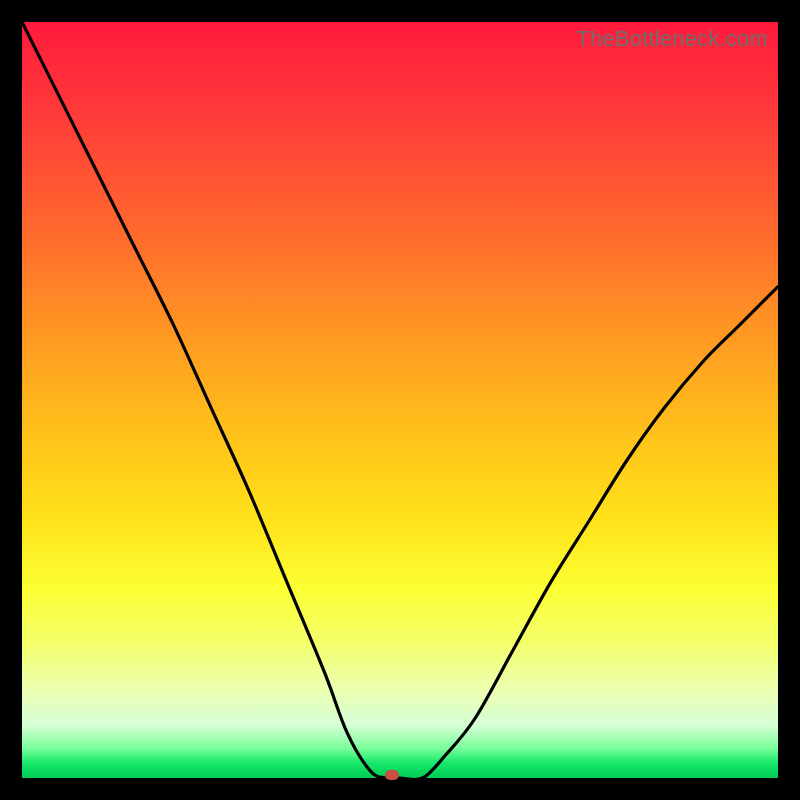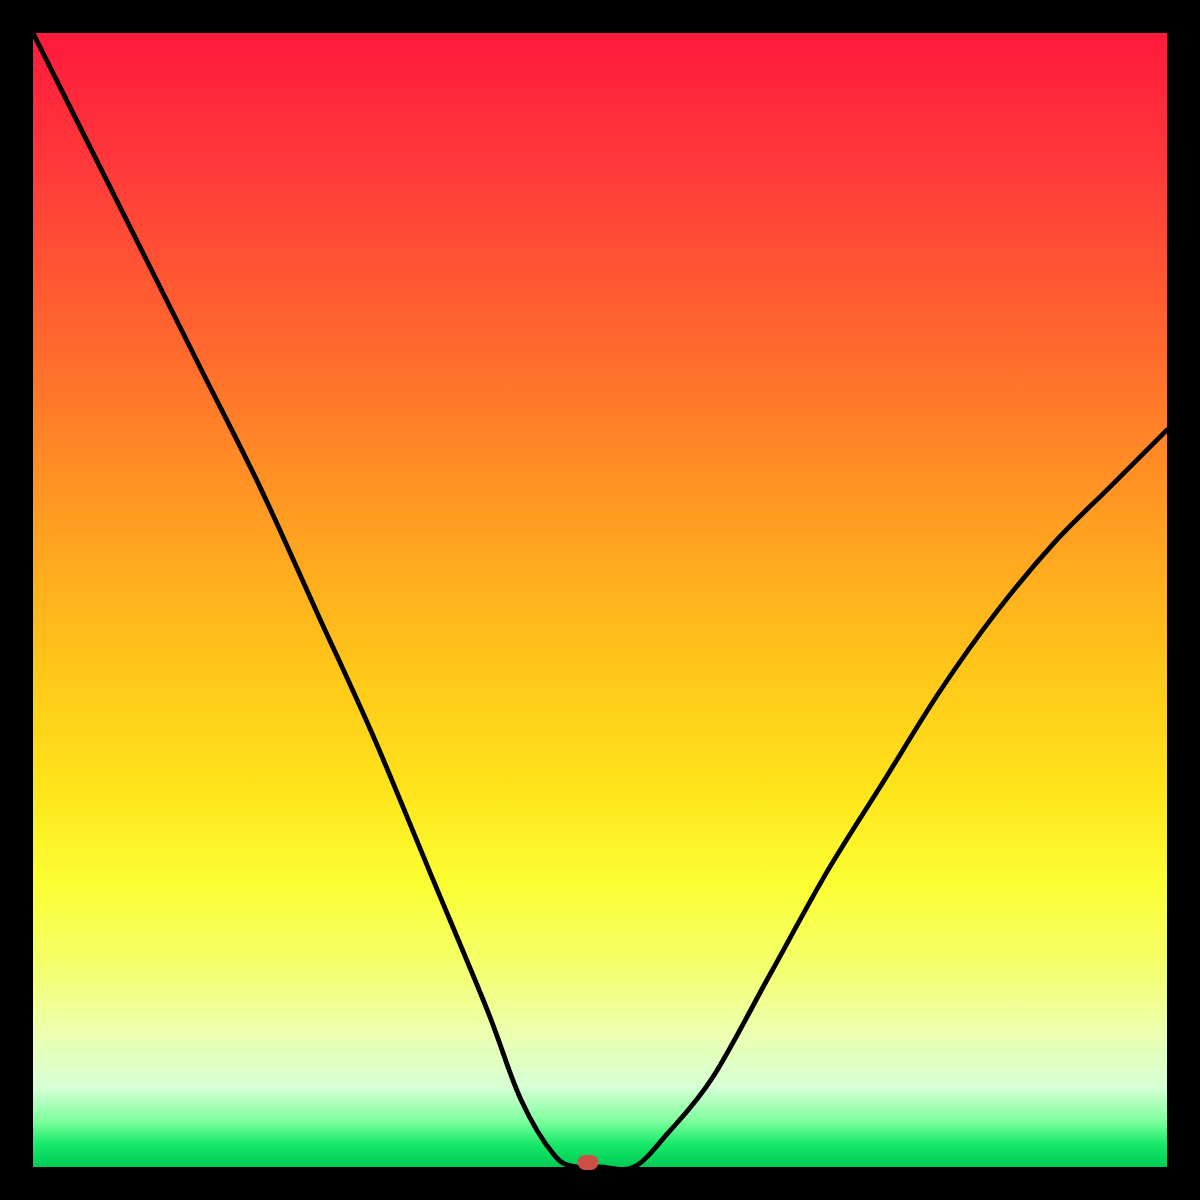--- a/index.html
+++ b/index.html
@@ -63,20 +63,21 @@
     border-radius: 5px;
     background: #cc4e44;
     transform: translate(-50%, -50%);
   }
 </style>
 </head>
 <body>
 
 <div class="frame">
   <div class="plot">
+    <div class="watermark">TheBottleneck.com</div>
 
     <svg class="curve" viewBox="0 0 756 756" preserveAspectRatio="none">
       <path id="curve-path" fill="none" stroke="#000" stroke-width="3.2" stroke-linejoin="round" stroke-linecap="round" d="M 0.0 0.0 C 6.3 12.6, 25.2 50.4, 37.8 75.6 C 50.4 100.8, 63.0 126.0, 75.6 151.2 C 88.2 176.4, 100.8 201.6, 113.4 226.8 C 126.0 252.0, 138.6 275.9, 151.2 302.4 C 163.8 328.9, 176.4 357.8, 189.0 385.6 C 201.6 413.3, 214.2 439.7, 226.8 468.7 C 239.4 497.7, 252.0 529.2, 264.6 559.4 C 277.2 589.7, 292.3 625.0, 302.4 650.2 C 312.5 675.4, 317.5 694.3, 325.1 710.6 C 332.6 727.0, 341.5 740.9, 347.8 748.4 C 354.1 756.0, 357.8 754.7, 362.9 756.0 C 367.9 757.3, 371.7 756.0, 378.0 756.0 C 384.3 756.0, 393.1 759.8, 400.7 756.0 C 408.2 752.2, 414.5 743.4, 423.4 733.3 C 432.2 723.2, 442.3 713.2, 453.6 695.5 C 464.9 677.9, 478.8 650.2, 491.4 627.5 C 504.0 604.8, 516.6 580.9, 529.2 559.4 C 541.8 538.0, 554.4 519.1, 567.0 499.0 C 579.6 478.8, 592.2 457.4, 604.8 438.5 C 617.4 419.6, 630.0 401.9, 642.6 385.6 C 655.2 369.2, 667.8 354.1, 680.4 340.2 C 693.0 326.3, 705.6 315.0, 718.2 302.4 C 730.8 289.8, 749.7 270.9, 756.0 264.6"></path>
     </svg>
 
     <div id="min-marker" class="marker" style="left: 370.44px; top: 753px;"></div>
   </div>
 </div>
 
 </body></html>

